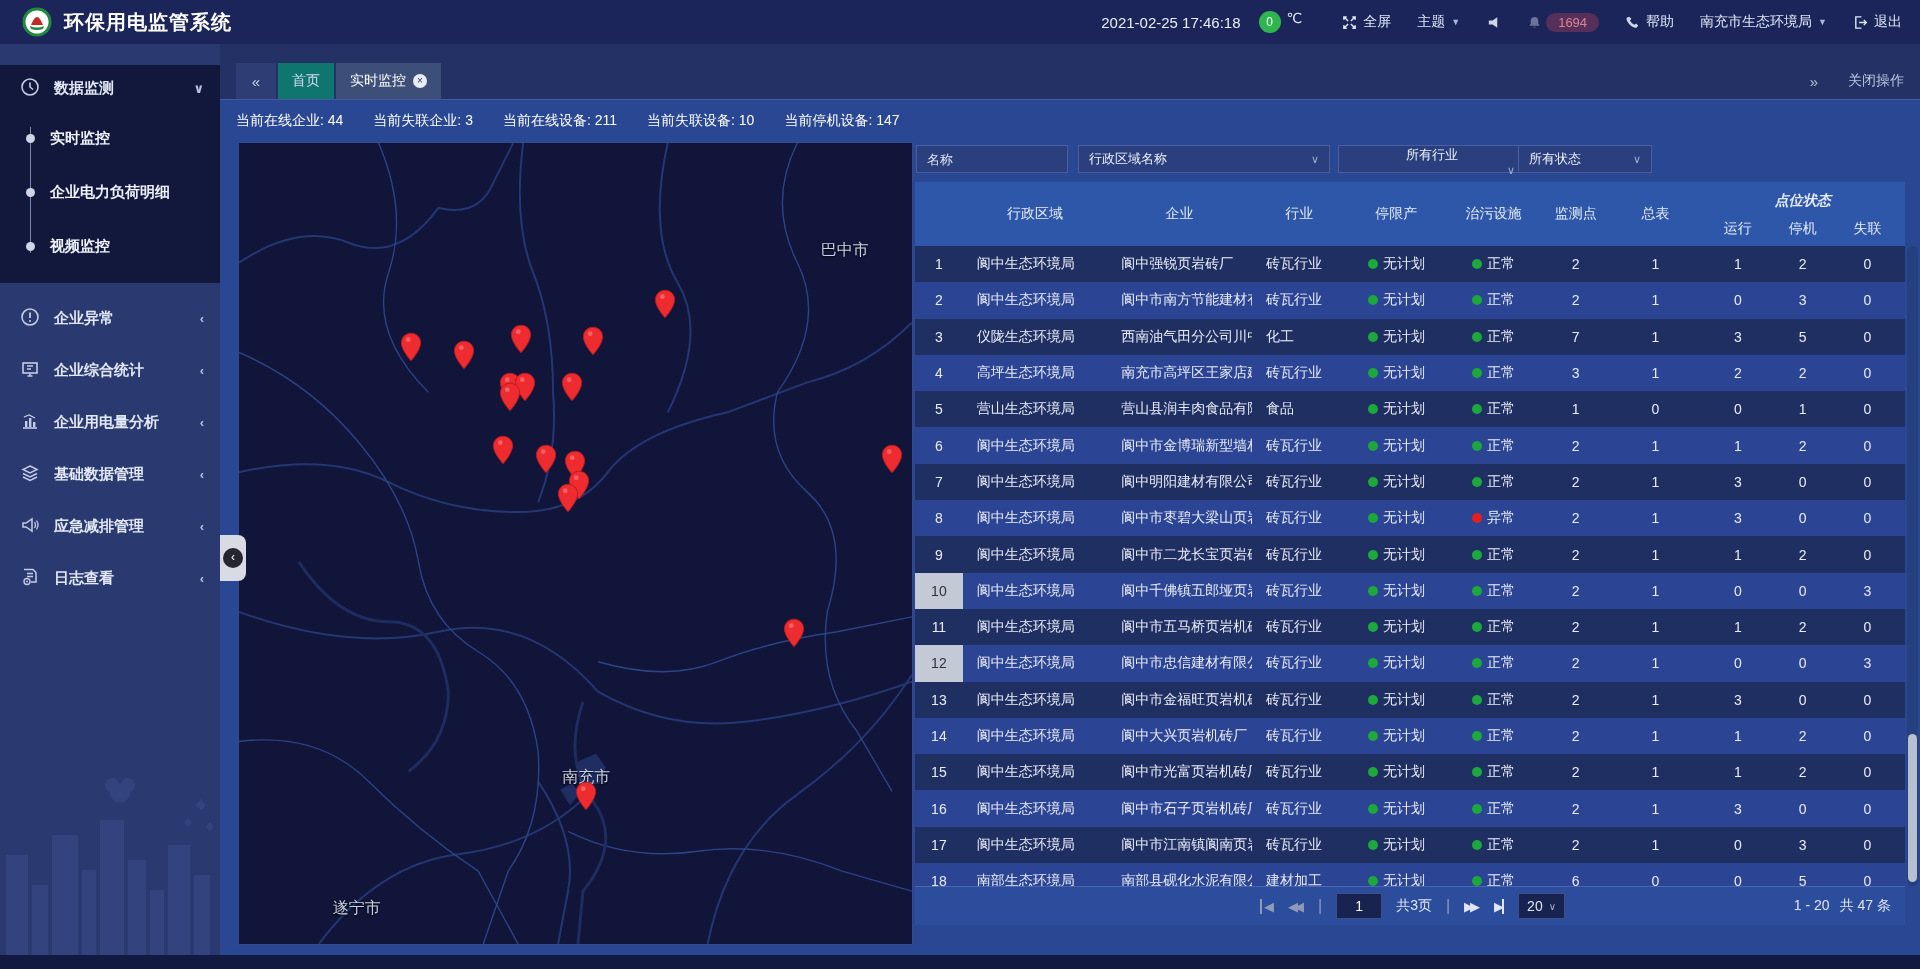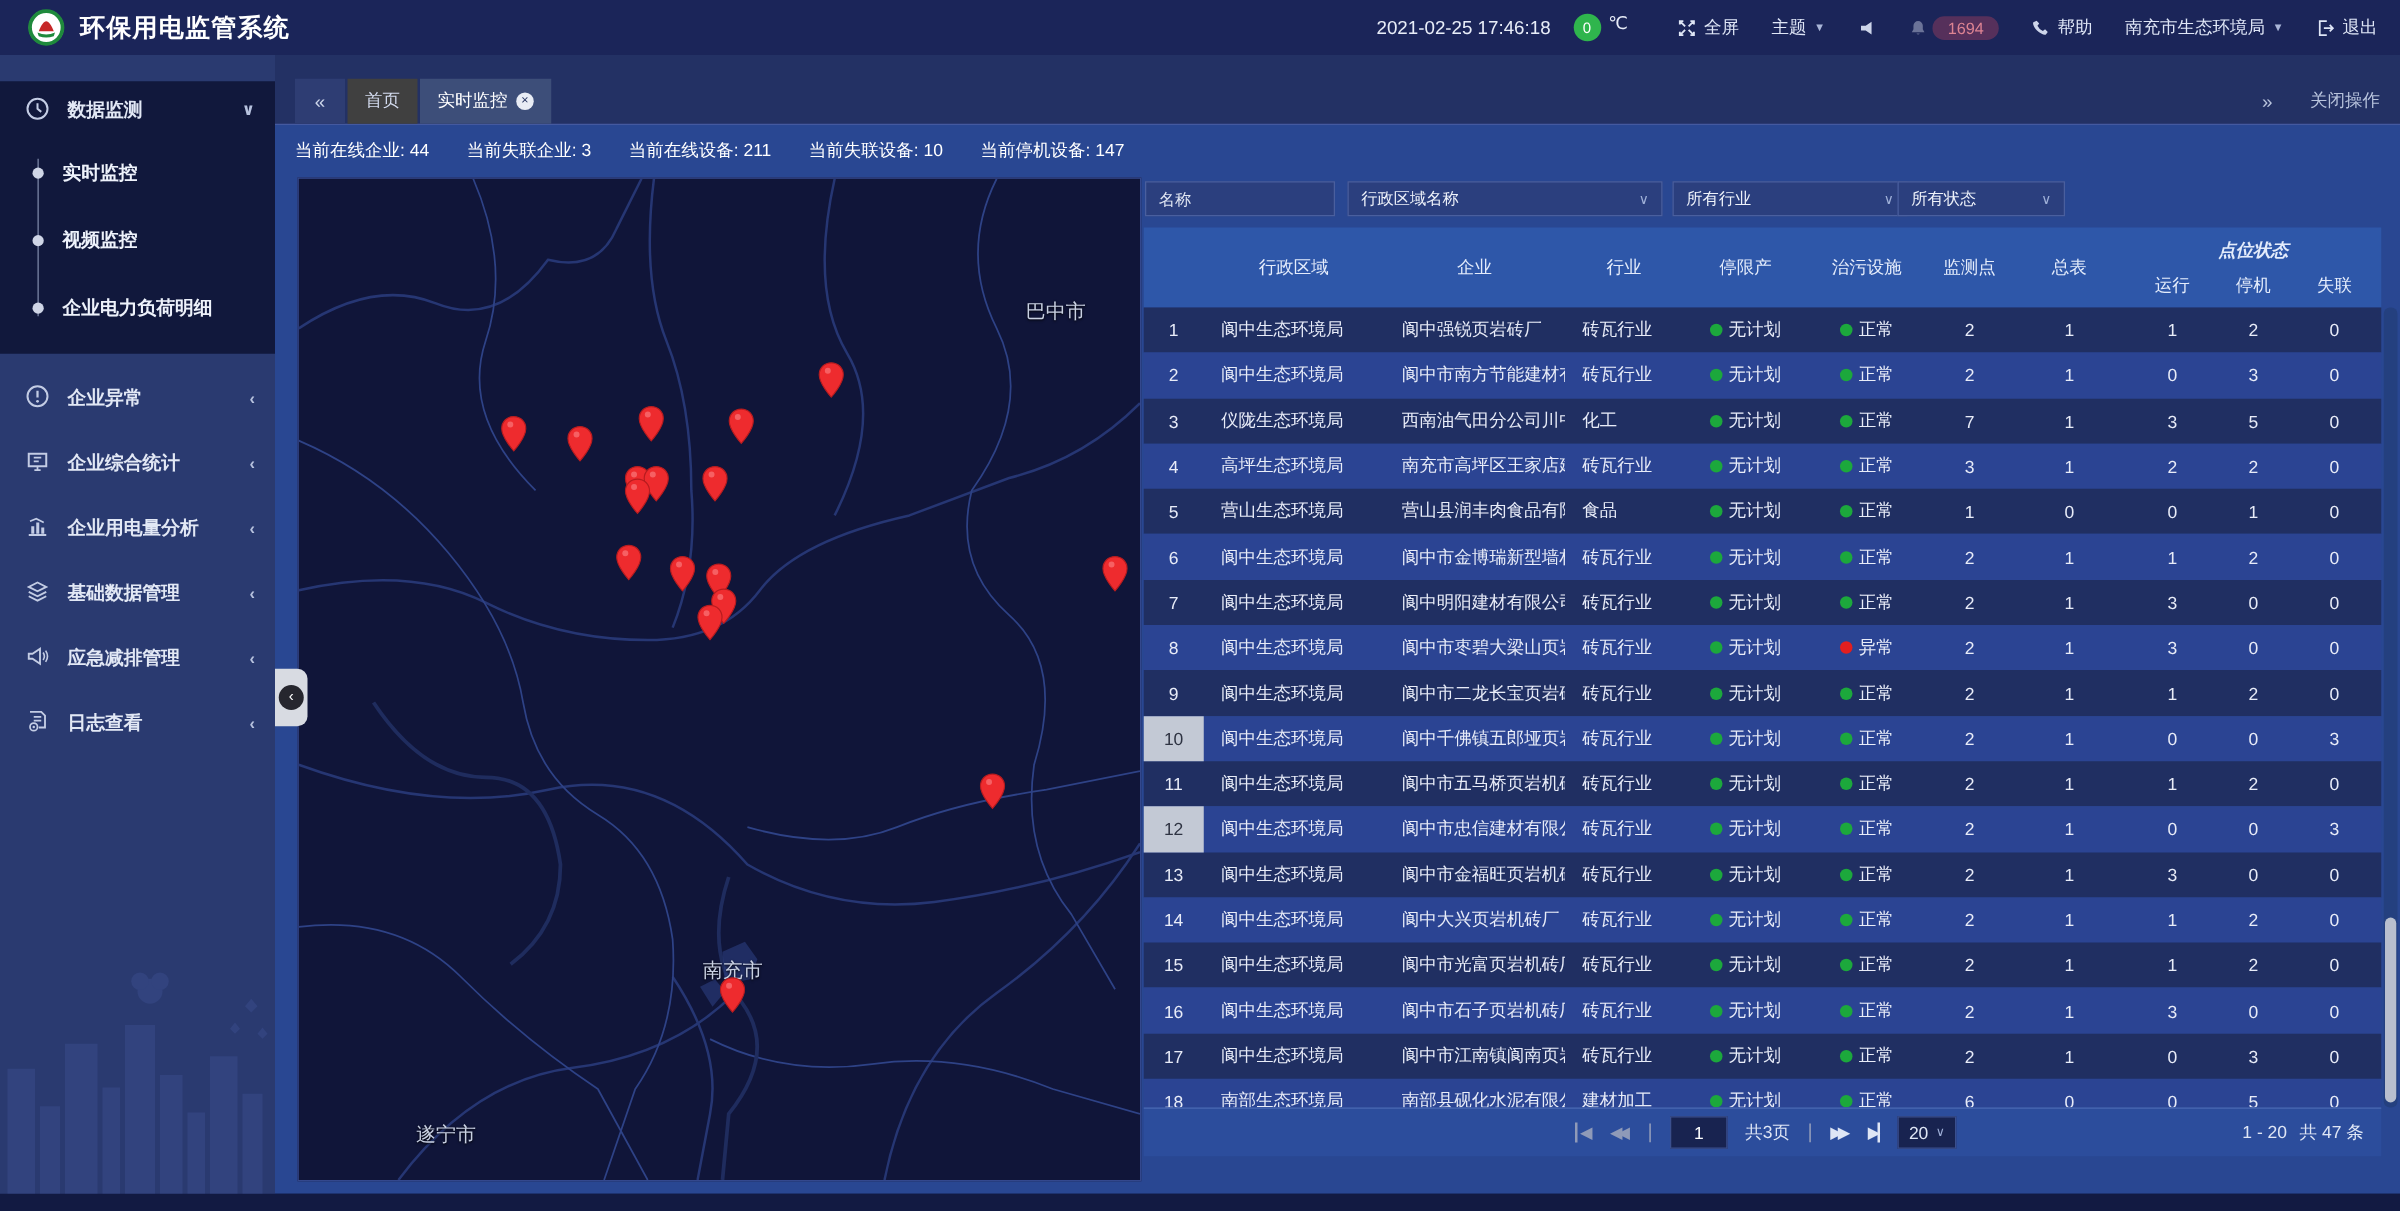--- a/index.html
+++ b/index.html
@@ -35,21 +35,21 @@
   .submenu-item .dot { position:absolute; left:26px; width:9px; height:9px; border-radius:50%; background:#cfd5e6; }
   .gap { margin-top:12px; }
   .mt6 { margin-top:6px; }
   .skyline { position:absolute; bottom:0; left:0; width:220px; height:190px; opacity:.5; }
 
   
   .tabstrip { position:absolute; left:220px; top:44px; width:1700px; height:56px; background:#233164; border-bottom:1px solid #44599f; z-index:10; }
   .tabs-left { position:absolute; left:16px; bottom:0; display:flex; align-items:flex-end; }
   .tab-scroll { width:40px; height:36px; background:#2e3d73; color:#cdd6ea; display:flex; align-items:center; justify-content:center; font-size:15px; cursor:pointer; }
   .tab { height:36px; padding:0 14px; display:flex; align-items:center; gap:7px; font-size:14px; color:#d4dcef; cursor:pointer; }
-  .tab.inactive { background:#404040; margin-left:2px; }
+  .tab.inactive { background:#0f766e; margin-left:2px; }
   .tab.active { background:#3d4e79; margin-left:2px; color:#fff; }
   .tab-close { width:14px; height:14px; border-radius:50%; background:#e8ecf5; color:#273561; font-size:10px; line-height:14px; text-align:center; }
   .tabs-right { position:absolute; right:16px; bottom:0; height:36px; display:flex; align-items:center; gap:30px; color:#b9c4dd; font-size:14px; }
   .tabs-right .arr { cursor:pointer; font-size:15px; }
   .close-ops { cursor:pointer; }
 
   
   .content { position:absolute; left:220px; top:100px; width:1700px; height:855px; background:#294792; }
   .stats { position:absolute; left:16px; top:12px; display:flex; gap:30px; font-size:14px; color:#fff; }
   .stat { white-space:nowrap; }
@@ -195,25 +195,25 @@
           <span class="mi-label">数据监测</span>
           <span class="mi-chev">∨</span>
         </div>
         <div class="subs">
           <div class="submenu-item">
             <span class="dot"></span>
             <span>实时监控</span>
           </div>
           <div class="submenu-item">
             <span class="dot"></span>
-            <span>视频监控</span>
+            <span>企业电力负荷明细</span>
           </div>
           <div class="submenu-item">
             <span class="dot"></span>
-            <span>企业电力负荷明细</span>
+            <span>视频监控</span>
           </div>
         </div>
       </div>
       <div class="menu-item gap">
         <span class="mi-icon">
           <svg viewBox="0 0 20 20">
             <circle cx="10" cy="10" r="8" fill="none" stroke="#c3cce4" stroke-width="1.6"></circle>
             <path d="M10 5.5v5.5" stroke="#c3cce4" stroke-width="1.8"></path>
             <circle cx="10" cy="14" r="1.1" fill="#c3cce4"></circle>
           </svg>
@@ -443,21 +443,21 @@
   <div class="rpanel">
 
     <div class="filters">
       <div class="fbox" style="left:1px; width:152px;">
         <input placeholder="名称" style="">
       </div>
       <div class="fbox" style="left:163px; width:252px;">
         <span>行政区域名称</span>
           <span class="fchev">∨</span>
       </div>
-      <div class="fbox" style="left:423px; width:188px;">
+      <div class="fbox" style="left:423px; width:188px;flex-direction:column;">
         <span>所有行业</span>
           <span class="fchev">∨</span>
       </div>
       <div class="fbox" style="left:603px; width:134px;">
         <span>所有状态</span>
           <span class="fchev">∨</span>
       </div>
     </div>
 
     <div class="thead" id="thead">

